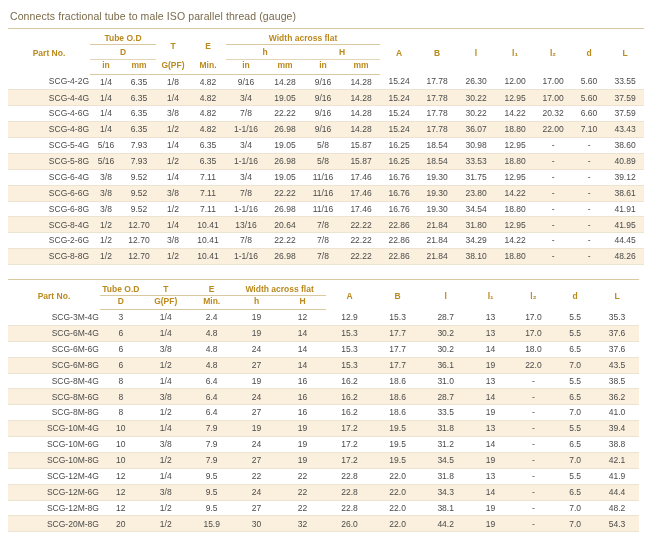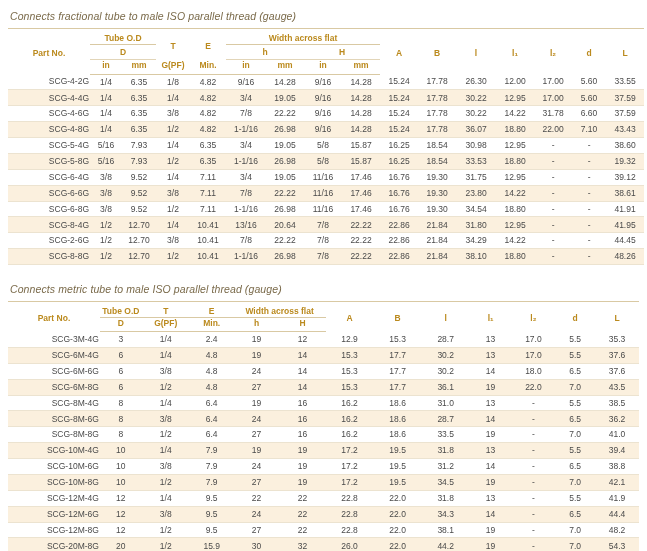--- a/index.html
+++ b/index.html
@@ -14,21 +14,20 @@
     font-size: 9px;
     color: #333333;
     overflow: hidden;
   }
   .page {
     padding: 6px 8px 0 8px;
     box-sizing: border-box;
     width: 647px;
   }
   .section-title {
-    font-style: italic;
     font-size: 10.5px;
     color: #7a6a4a;
     margin: 4px 0 6px 2px;
     letter-spacing: 0.1px;
   }
   table {
     border-collapse: collapse;
     width: 631px;
     table-layout: fixed;
   }
@@ -187,21 +186,21 @@
           <td>3/8</td>
           <td>4.82</td>
           <td>7/8</td>
           <td>22.22</td>
           <td>9/16</td>
           <td>14.28</td>
           <td>15.24</td>
           <td>17.78</td>
           <td>30.22</td>
           <td>14.22</td>
-          <td>31.78</td>
+          <td>20.32</td>
           <td>6.60</td>
           <td>37.59</td>
         </tr>
         <tr class="alt">
           <td class="partno">SCG-4-8G</td>
           <td>1/4</td>
           <td>6.35</td>
           <td>1/2</td>
           <td>4.82</td>
           <td>1-1/16</td>
@@ -243,21 +242,21 @@
           <td>1-1/16</td>
           <td>26.98</td>
           <td>5/8</td>
           <td>15.87</td>
           <td>16.25</td>
           <td>18.54</td>
           <td>33.53</td>
           <td>18.80</td>
           <td>-</td>
           <td>-</td>
-          <td>19.32</td>
+          <td>40.89</td>
         </tr>
         <tr class="plain">
           <td class="partno">SCG-6-4G</td>
           <td>3/8</td>
           <td>9.52</td>
           <td>1/4</td>
           <td>7.11</td>
           <td>3/4</td>
           <td>19.05</td>
           <td>11/16</td>
@@ -358,21 +357,20 @@
           <td>18.80</td>
           <td>-</td>
           <td>-</td>
           <td>48.26</td>
         </tr>
       </tbody>
   </table>
 
   <div class="spacer"></div>
 
-  <div class="section-title">Connects metric tube to male ISO parallel thread (gauge)</div>
 
   <table>
     <colgroup>
       <col style="width:88px">
         <col style="width:40px">
       <col style="width:46px">
         <col style="width:42px">
       <col style="width:44px">
         <col style="width:44px">
       <col style="width:46px">

